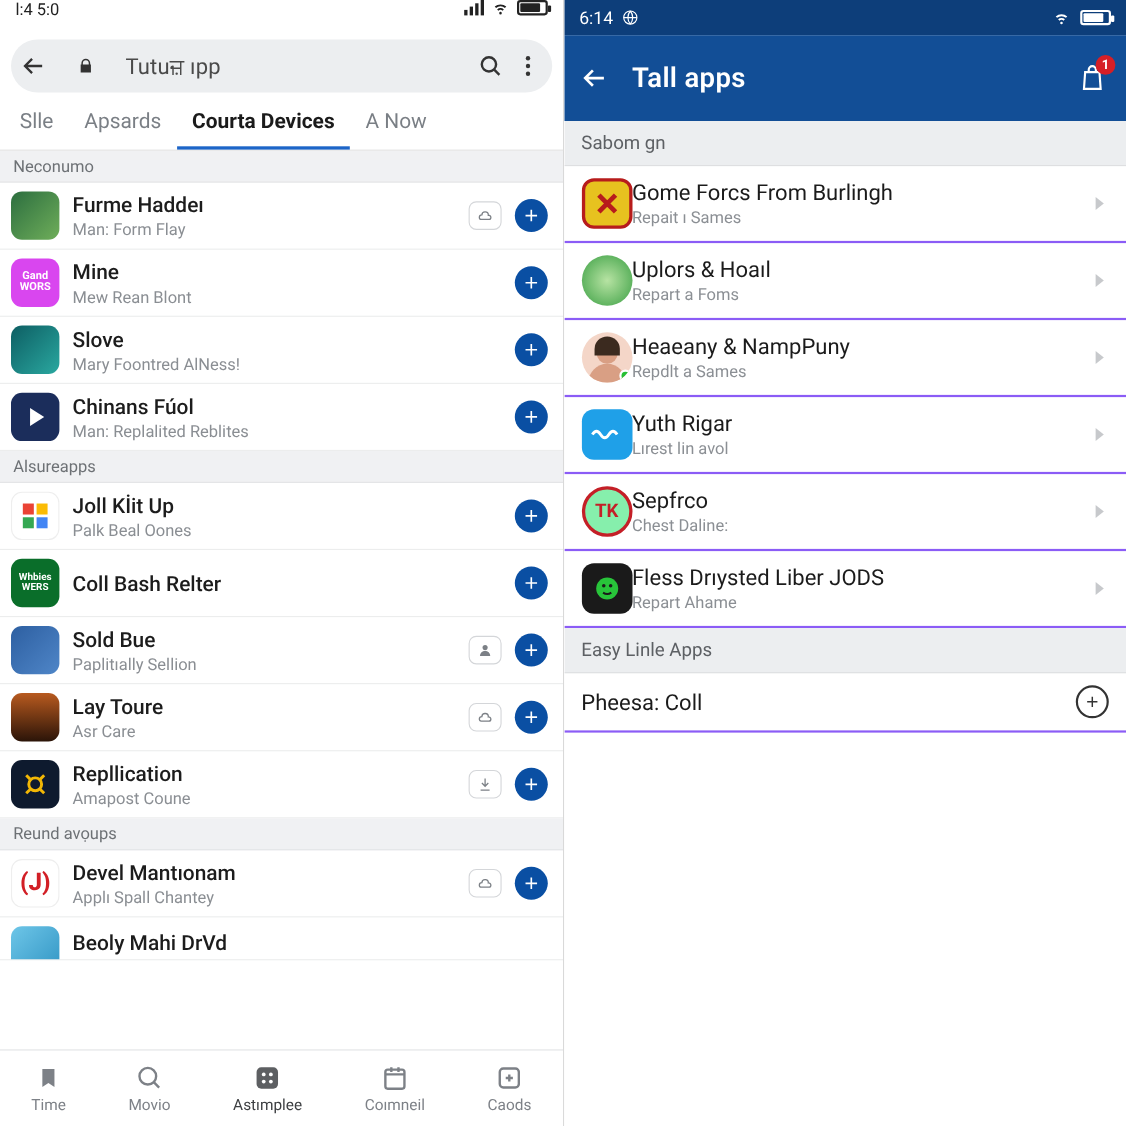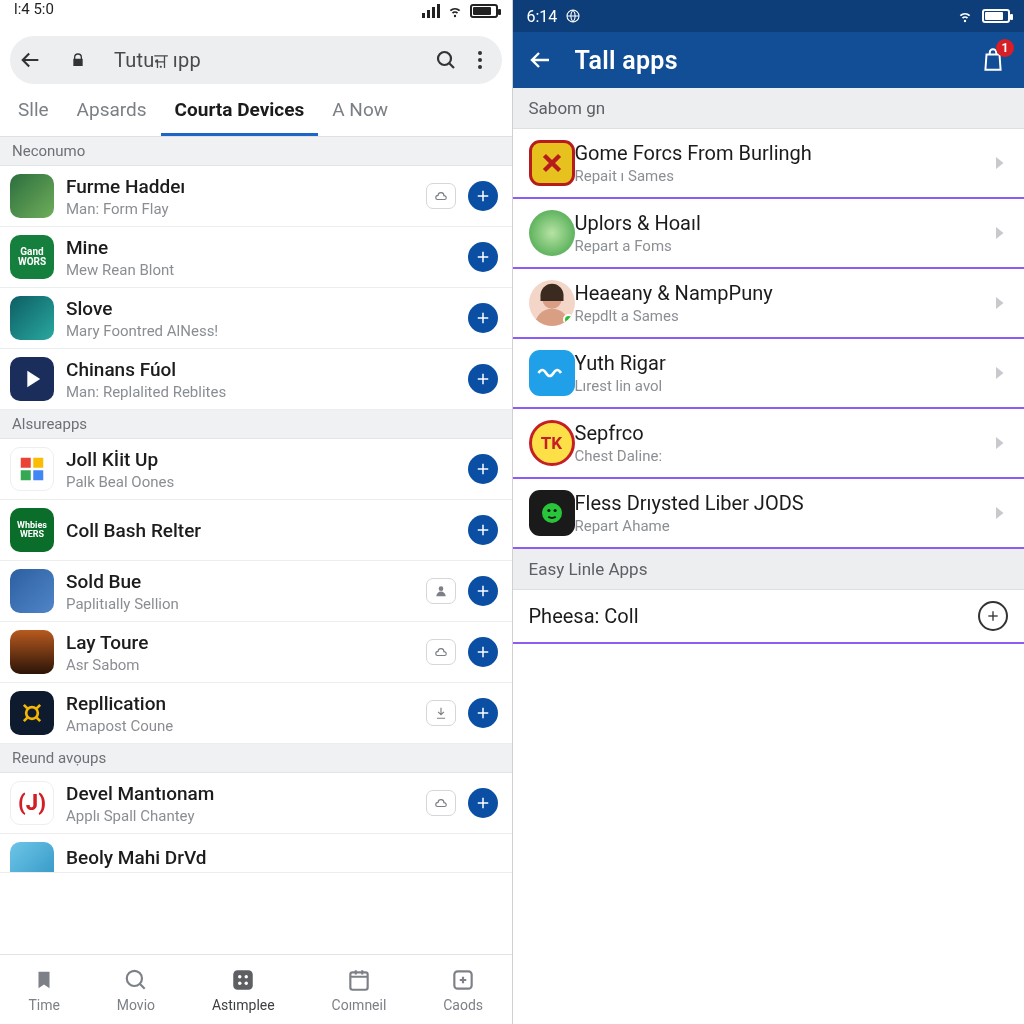--- a/index.html
+++ b/index.html
@@ -2,21 +2,21 @@
 <html><head>
 <meta charset="utf-8">
 <style>
   * { box-sizing: border-box; margin: 0; padding: 0; }
   html, body { width: 1024px; height: 1024px; font-family: -apple-system, Roboto, Arial, sans-serif; background:#fff; }
   .root { display:flex; width:1024px; height:1024px; }
   .pane { flex:1; display:flex; flex-direction:column; border-right:1px solid #d0d0d0; background:#fff; position:relative; overflow:hidden;}
   .pane:last-child { border-right:none; }
 
   
-  .l-status { height:30px; display:flex; align-items:flex-end; justify-content:space-between; padding:12px 14px; font-size:15px; color:#222; }
+  .l-status { height:30px; display:flex; align-items:flex-start; justify-content:space-between; padding:0 14px; font-size:15px; color:#222; }
   .l-status .right { display:flex; align-items:center; gap:6px; }
   .sig-bars { display:flex; align-items:flex-end; gap:2px; }
   .sig-bars span { width:3px; background:#222; display:block; }
   .sig-bars span:nth-child(1){height:5px} .sig-bars span:nth-child(2){height:8px}
   .sig-bars span:nth-child(3){height:11px} .sig-bars span:nth-child(4){height:14px}
   .wifi-ic { width:18px; height:14px; }
   .batt { width:28px; height:14px; border:2px solid #222; border-radius:3px; position:relative; }
   .batt::after{content:"";position:absolute;right:-5px;top:3px;width:3px;height:6px;background:#222;border-radius:1px;}
   .batt .fill{position:absolute;left:1px;top:1px;bottom:1px;width:75%;background:#222;border-radius:1px;}
 
@@ -43,21 +43,21 @@
   .add-btn svg { width:18px; height:18px; }
 
   .l-bottom { height:70px; border-top:1px solid #e2e3e5; display:flex; align-items:center; justify-content:space-around; background:#fff; }
   .bn-item { display:flex; flex-direction:column; align-items:center; gap:3px; color:#7d8187; font-size:14px; }
   .bn-ic { width:28px; height:28px; display:flex; align-items:center; justify-content:center; }
   .bn-item.active { color:#3d3f42; }
 
   
   .r-status { height:32px; background:#0d3e7a; color:#fff; display:flex; align-items:center; justify-content:space-between; padding:0 14px; font-size:16px; }
   .r-status .rs-right { display:flex; align-items:center; gap:8px; }
-  .r-header { height:56px; background:#124e96; display:flex; align-items:center; padding:0 16px; gap:22px; color:#fff; }
+  .r-header { height:78px; background:#124e96; display:flex; align-items:center; padding:0 16px; gap:22px; color:#fff; }
   .r-back { width:24px; height:24px; }
   .r-title { font-size:25px; font-weight:600; letter-spacing:.3px; flex:1; }
   .r-bag { position:relative; width:28px; height:30px; }
   .r-badge { position:absolute; top:-6px; right:-6px; width:18px; height:18px; border-radius:50%; background:#d61f26; color:#fff; font-size:12px; display:flex; align-items:center; justify-content:center; font-weight:700; }
 
   .r-scroll { flex:1; overflow:hidden; background:#fff; }
   .r-sec-head { background:#eceef0; color:#5d6064; font-size:17px; padding:10px 16px; border-bottom:1px solid #dedfe1; }
   .r-row { display:flex; align-items:center; padding:11px 16px; gap:0; border-bottom:2px solid #8b5cf6;justify-content:space-between; }
   .r-ic { width:46px; height:46px; border-radius:11px; flex-shrink:0; display:flex; align-items:center; justify-content:center; font-weight:700; color:#fff; font-size:20px; }
   .r-txt { flex:1; }
@@ -140,21 +140,21 @@
           </div>
         <div class="add-btn">
             <svg viewBox="0 0 24 24" fill="#fff">
               <path d="M11 5h2v14h-2z"></path>
               <path d="M5 11h14v2H5z"></path>
             </svg>
           </div>
       </div>
 
       <div class="app-row">
-        <div class="app-ic" style="background:#15803d;font-size:10px;line-height:1.05">Gand<br>WORS</div>
+        <div class="app-ic" style="background:#d946ef;font-size:10px;line-height:1.05">Gand<br>WORS</div>
         <div class="app-txt">
             <div class="app-title">Mine</div>
             <div class="app-sub">Mew Rean Blont</div>
           </div>
         <div class="add-btn">
             <svg viewBox="0 0 24 24" fill="#fff">
               <path d="M11 5h2v14h-2z"></path>
               <path d="M5 11h14v2H5z"></path>
             </svg>
           </div>
@@ -245,21 +245,21 @@
               <path d="M11 5h2v14h-2z"></path>
               <path d="M5 11h14v2H5z"></path>
             </svg>
           </div>
       </div>
 
       <div class="app-row">
         <div class="app-ic" style="background:linear-gradient(180deg,#b85a1f,#2b1408)"></div>
         <div class="app-txt">
             <div class="app-title">Lay Toure</div>
-            <div class="app-sub">Asr Sabom</div>
+            <div class="app-sub">Asr Care</div>
           </div>
         <div class="mini-btn">
             <svg width="16" height="14" viewBox="0 0 24 24" fill="none" stroke="currentColor" stroke-width="2">
               <path d="M3 15a4 4 0 014-4 5 5 0 0110 .5A3.5 3.5 0 0121 15v0a3 3 0 01-3 3H6a3 3 0 01-3-3z"></path>
             </svg>
           </div>
         <div class="add-btn">
             <svg viewBox="0 0 24 24" fill="#fff">
               <path d="M11 5h2v14h-2z"></path>
               <path d="M5 11h14v2H5z"></path>
@@ -469,21 +469,21 @@
         <div class="r-txt">
             <div class="r-title-row">Yuth Rigar</div>
             <div class="r-sub">Lırest lin avol</div>
           </div>
         <svg class="chev" viewBox="0 0 24 24" fill="currentColor">
             <path d="M8 4l10 8-10 8z"></path>
           </svg>
       </div>
 
       <div class="r-row">
-        <div class="r-ic" style="background:#fde047;border:3px solid #c41f27;border-radius:50%;color:#c41f27;font-size:17px">TK</div>
+        <div class="r-ic" style="background:#86efac;border:3px solid #c41f27;border-radius:50%;color:#c41f27;font-size:17px">TK</div>
         <div class="r-txt">
             <div class="r-title-row">Sepfrco</div>
             <div class="r-sub">Chest Daline:</div>
           </div>
         <svg class="chev" viewBox="0 0 24 24" fill="currentColor">
             <path d="M8 4l10 8-10 8z"></path>
           </svg>
       </div>
 
       <div class="r-row">

